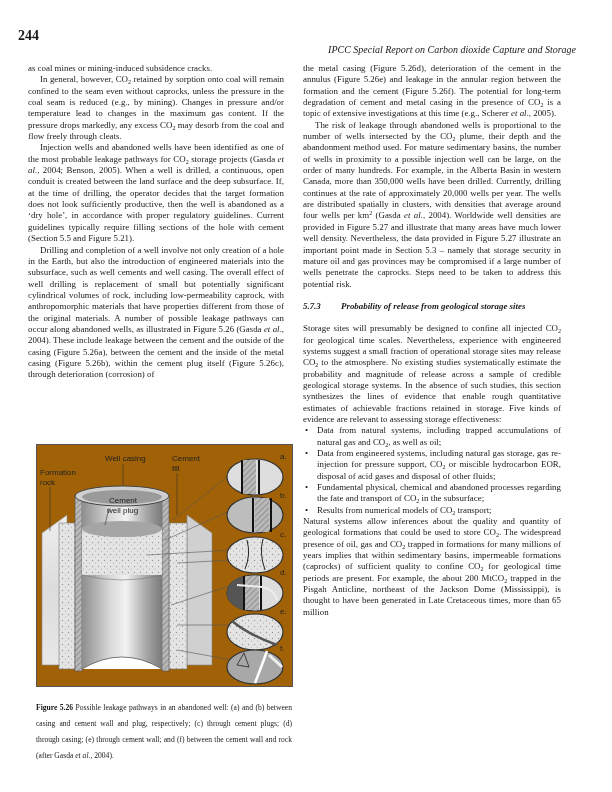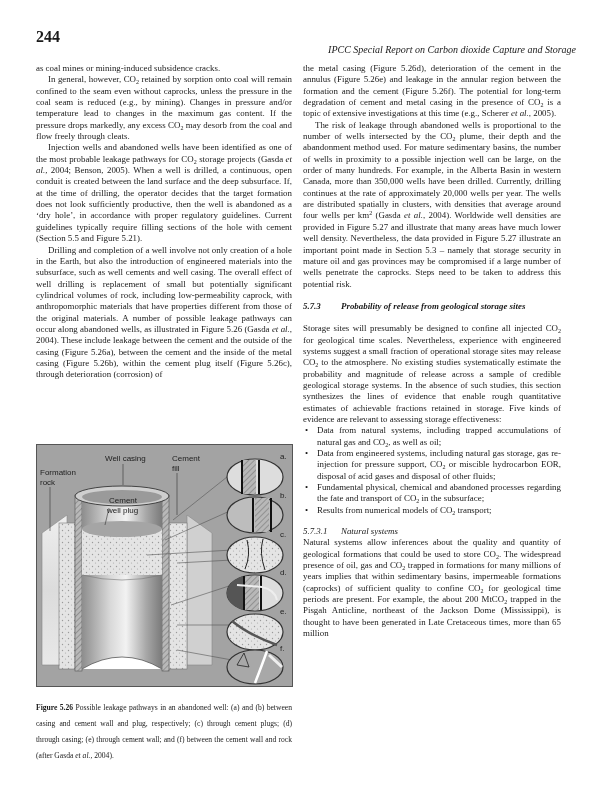--- a/index.html
+++ b/index.html
@@ -1,34 +1,34 @@
 <!DOCTYPE html>
 <html><head>
 <meta charset="utf-8">
 <style>
   html, body { margin: 0; padding: 0; background: #ffffff; }
   body { width: 612px; height: 792px; position: relative; overflow: hidden;
          font-family: "Liberation Serif", "DejaVu Serif", serif; color: #1a1a1a; }
-  .page-num { position: absolute; left: 36px; top: 28px; font-size: 16px; font-weight: bold; }
+  .page-num { position: absolute; left: 18px; top: 28px; font-size: 14px; font-weight: bold; }
   .running-head { position: absolute; right: 36px; top: 28px; font-size: 10px; font-style: italic; margin-top: 16px; }
   .col { position: absolute; top: 63px; width: 256px; font-size: 8.9px; line-height: 11.35px;
          text-align: justify; }
-  .col-left { left: 36px; }
+  .col-left { left: 28px; }
   .col-right { left: 303px; width: 258px; }
   .col p { margin: 0; }
   .indent { text-indent: 12px; }
   .heading { font-weight: bold; font-style: italic; margin: 11px 0 11px 0 !important; }
   .heading .num { display: inline-block; width: 38px; }
   .subheading { font-style: italic; margin-top: 10px !important; }
   .subheading .num { display: inline-block; width: 38px; }
   .bullets { margin: 0; padding: 0; list-style: none; }
   .bullets li { position: relative; padding-left: 14px; }
   .bullets li::before { content: "\2022"; position: absolute; left: 2px; }
   .figure { position: absolute; left: 36px; top: 444px; width: 255px; height: 241px;
-            border: 1px solid #555; background: #a3a3a3; }
+            border: 1px solid #555; background: #a16207; }
   .figure svg { display: block; }
   .fig-label { font-family: "Liberation Sans", "DejaVu Sans", sans-serif; font-size: 8px; fill: #222; }
   .caption { position: absolute; left: 36px; top: 692px; width: 256px; font-size: 7.6px;
              line-height: 16px; text-align: justify; margin-top: 8px; }
   .caption b { font-weight: bold; }
   sub { font-size: 6px; vertical-align: -2px; line-height: 0; }
   sup { font-size: 6px; vertical-align: 3px; line-height: 0; }
 </style>
 </head>
 <body>
@@ -187,19 +187,16 @@
     <span>Storage sites will presumably be designed to confine all injected CO</span><sub>2</sub><span> for geological time scales. Nevertheless, experience with engineered systems suggest a small fraction of operational storage sites may release CO</span><sub>2</sub><span> to the atmosphere. No existing studies systematically estimate the probability and magnitude of release across a sample of credible geological storage systems. In the absence of such studies, this section synthesizes the lines of evidence that enable rough quantitative estimates of achievable fractions retained in storage. Five kinds of evidence are relevant to assessing storage effectiveness:</span>
   </p>
 
   <ul class="bullets">
     <li><span>Data from natural systems, including trapped accumulations of natural gas and CO</span><sub>2</sub><span>, as well as oil;</span></li>
     <li><span>Data from engineered systems, including natural gas storage, gas re-injection for pressure support, CO</span><sub>2</sub><span> or miscible hydrocarbon EOR, disposal of acid gases and disposal of other fluids;</span></li>
     <li><span>Fundamental physical, chemical and abandoned processes regarding the fate and transport of CO</span><sub>2</sub><span> in the subsurface;</span></li>
     <li><span>Results from numerical models of CO</span><sub>2</sub><span> transport;</span></li>
   </ul>
 
-  <p class="subheading">
-    <span class="num">5.7.3.1</span><span>Natural systems</span>
-  </p>
   <p>
     <span>Natural systems allow inferences about the quality and quantity of geological formations that could be used to store CO</span><sub>2</sub><span>. The widespread presence of oil, gas and CO</span><sub>2</sub><span> trapped in formations for many millions of years implies that within sedimentary basins, impermeable formations (caprocks) of sufficient quality to confine CO</span><sub>2</sub><span> for geological time periods are present. For example, the about 200 MtCO</span><sub>2</sub><span> trapped in the Pisgah Anticline, northeast of the Jackson Dome (Mississippi), is thought to have been generated in Late Cretaceous times, more than 65 million</span>
   </p>
 </div>
 
 </body></html>

